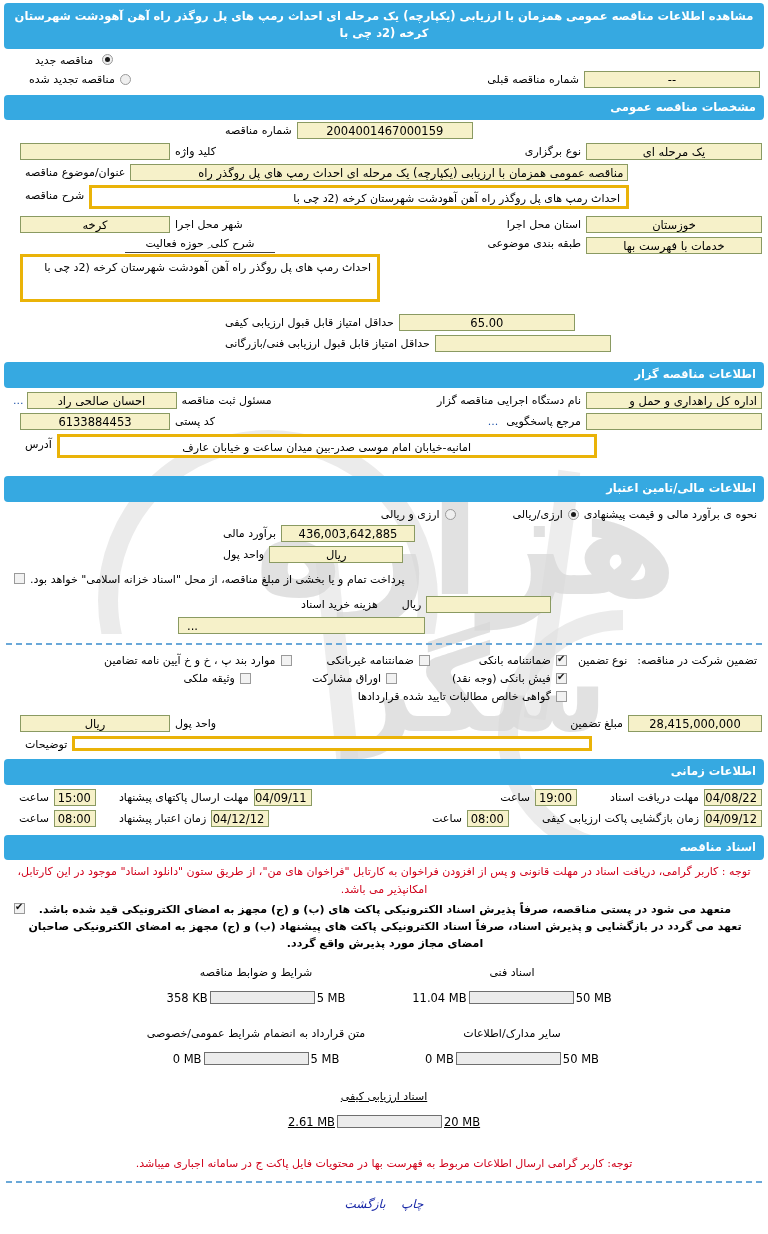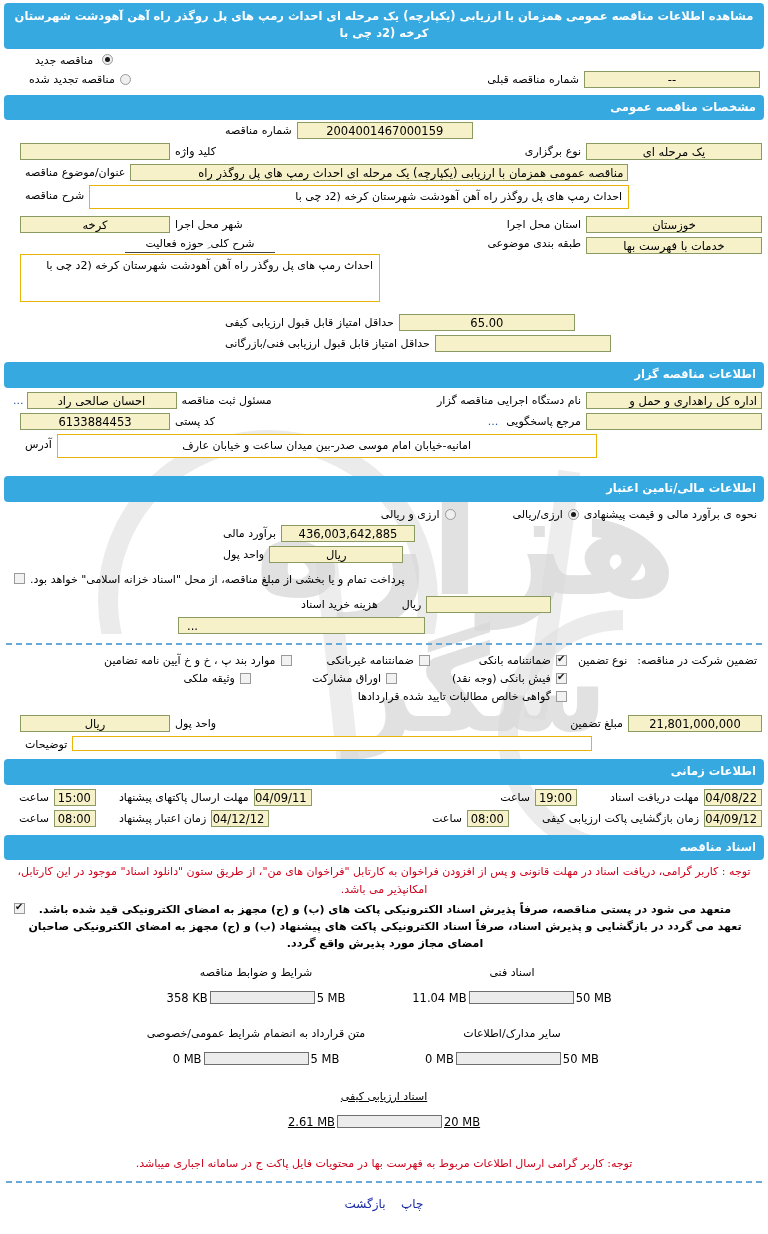--- a/index.html
+++ b/index.html
@@ -103,21 +103,21 @@
   }
   .fld.num { font-family: "DejaVu Sans", sans-serif; }
   .fld.wide  { width: 176px; }
   .fld.mid   { width: 134px; }
   .fld.tiny  { width: 58px; }
   .fld.long2 { width: 247px; }
   .fld.w150  { width: 150px; }
   .fld.w125  { width: 125px; }
 
   .boxfld {
-    border: 1px solid #eab308;
+    border: 3px solid #eab308;
     background: #ffffff;
     font-size: 11px;
     padding: 2px 6px;
     box-sizing: border-box;
     text-align: right;
     line-height: 1.6;
     color: #000;
   }
 
   .ell { color: #2255aa; font-size: 11px; padding: 0 3px; cursor: pointer; }
@@ -216,20 +216,21 @@
     box-sizing: border-box;
     margin: 0 2px;
     overflow: hidden;
   }
   .pbar .fill { height: 100%; background: #76c013; }
 
   
   .footlinks {
     text-align: center;
     padding-top: 14px;
+    font-style: italic;
   }
   .footlinks a {
     color: #1a2aa8;
     font-size: 12px;
     text-decoration: none;
     margin: 0 6px;
     cursor: pointer;
   }
   .footer-dash {
     border-top: 2px dashed #6aa8d8;
@@ -464,21 +465,21 @@
           <span class="cbx"></span>
           <span class="lbl">گواهی خالص مطالبات تایید شده قراردادها</span>
         </div>
       </div>
       <div style="flex:1"></div>
     </div>
   </div>
 
   <div class="row" style="margin-top:8px;">
     <div style="width:100%;display:flex;justify-content:flex-end;align-items:center;">
-      <div class="fld mid num">21,801,000,000</div>
+      <div class="fld mid num">28,415,000,000</div>
       <span class="lbl">مبلغ تضمین</span>
       <div style="flex:1"></div>
       <span class="lbl">واحد پول</span>
       <div class="fld w150">ریال</div>
       <span style="width:14px"></span>
     </div>
   </div>
 
   <div class="row">
     <div style="width:100%;display:flex;justify-content:flex-end;align-items:flex-end;">

